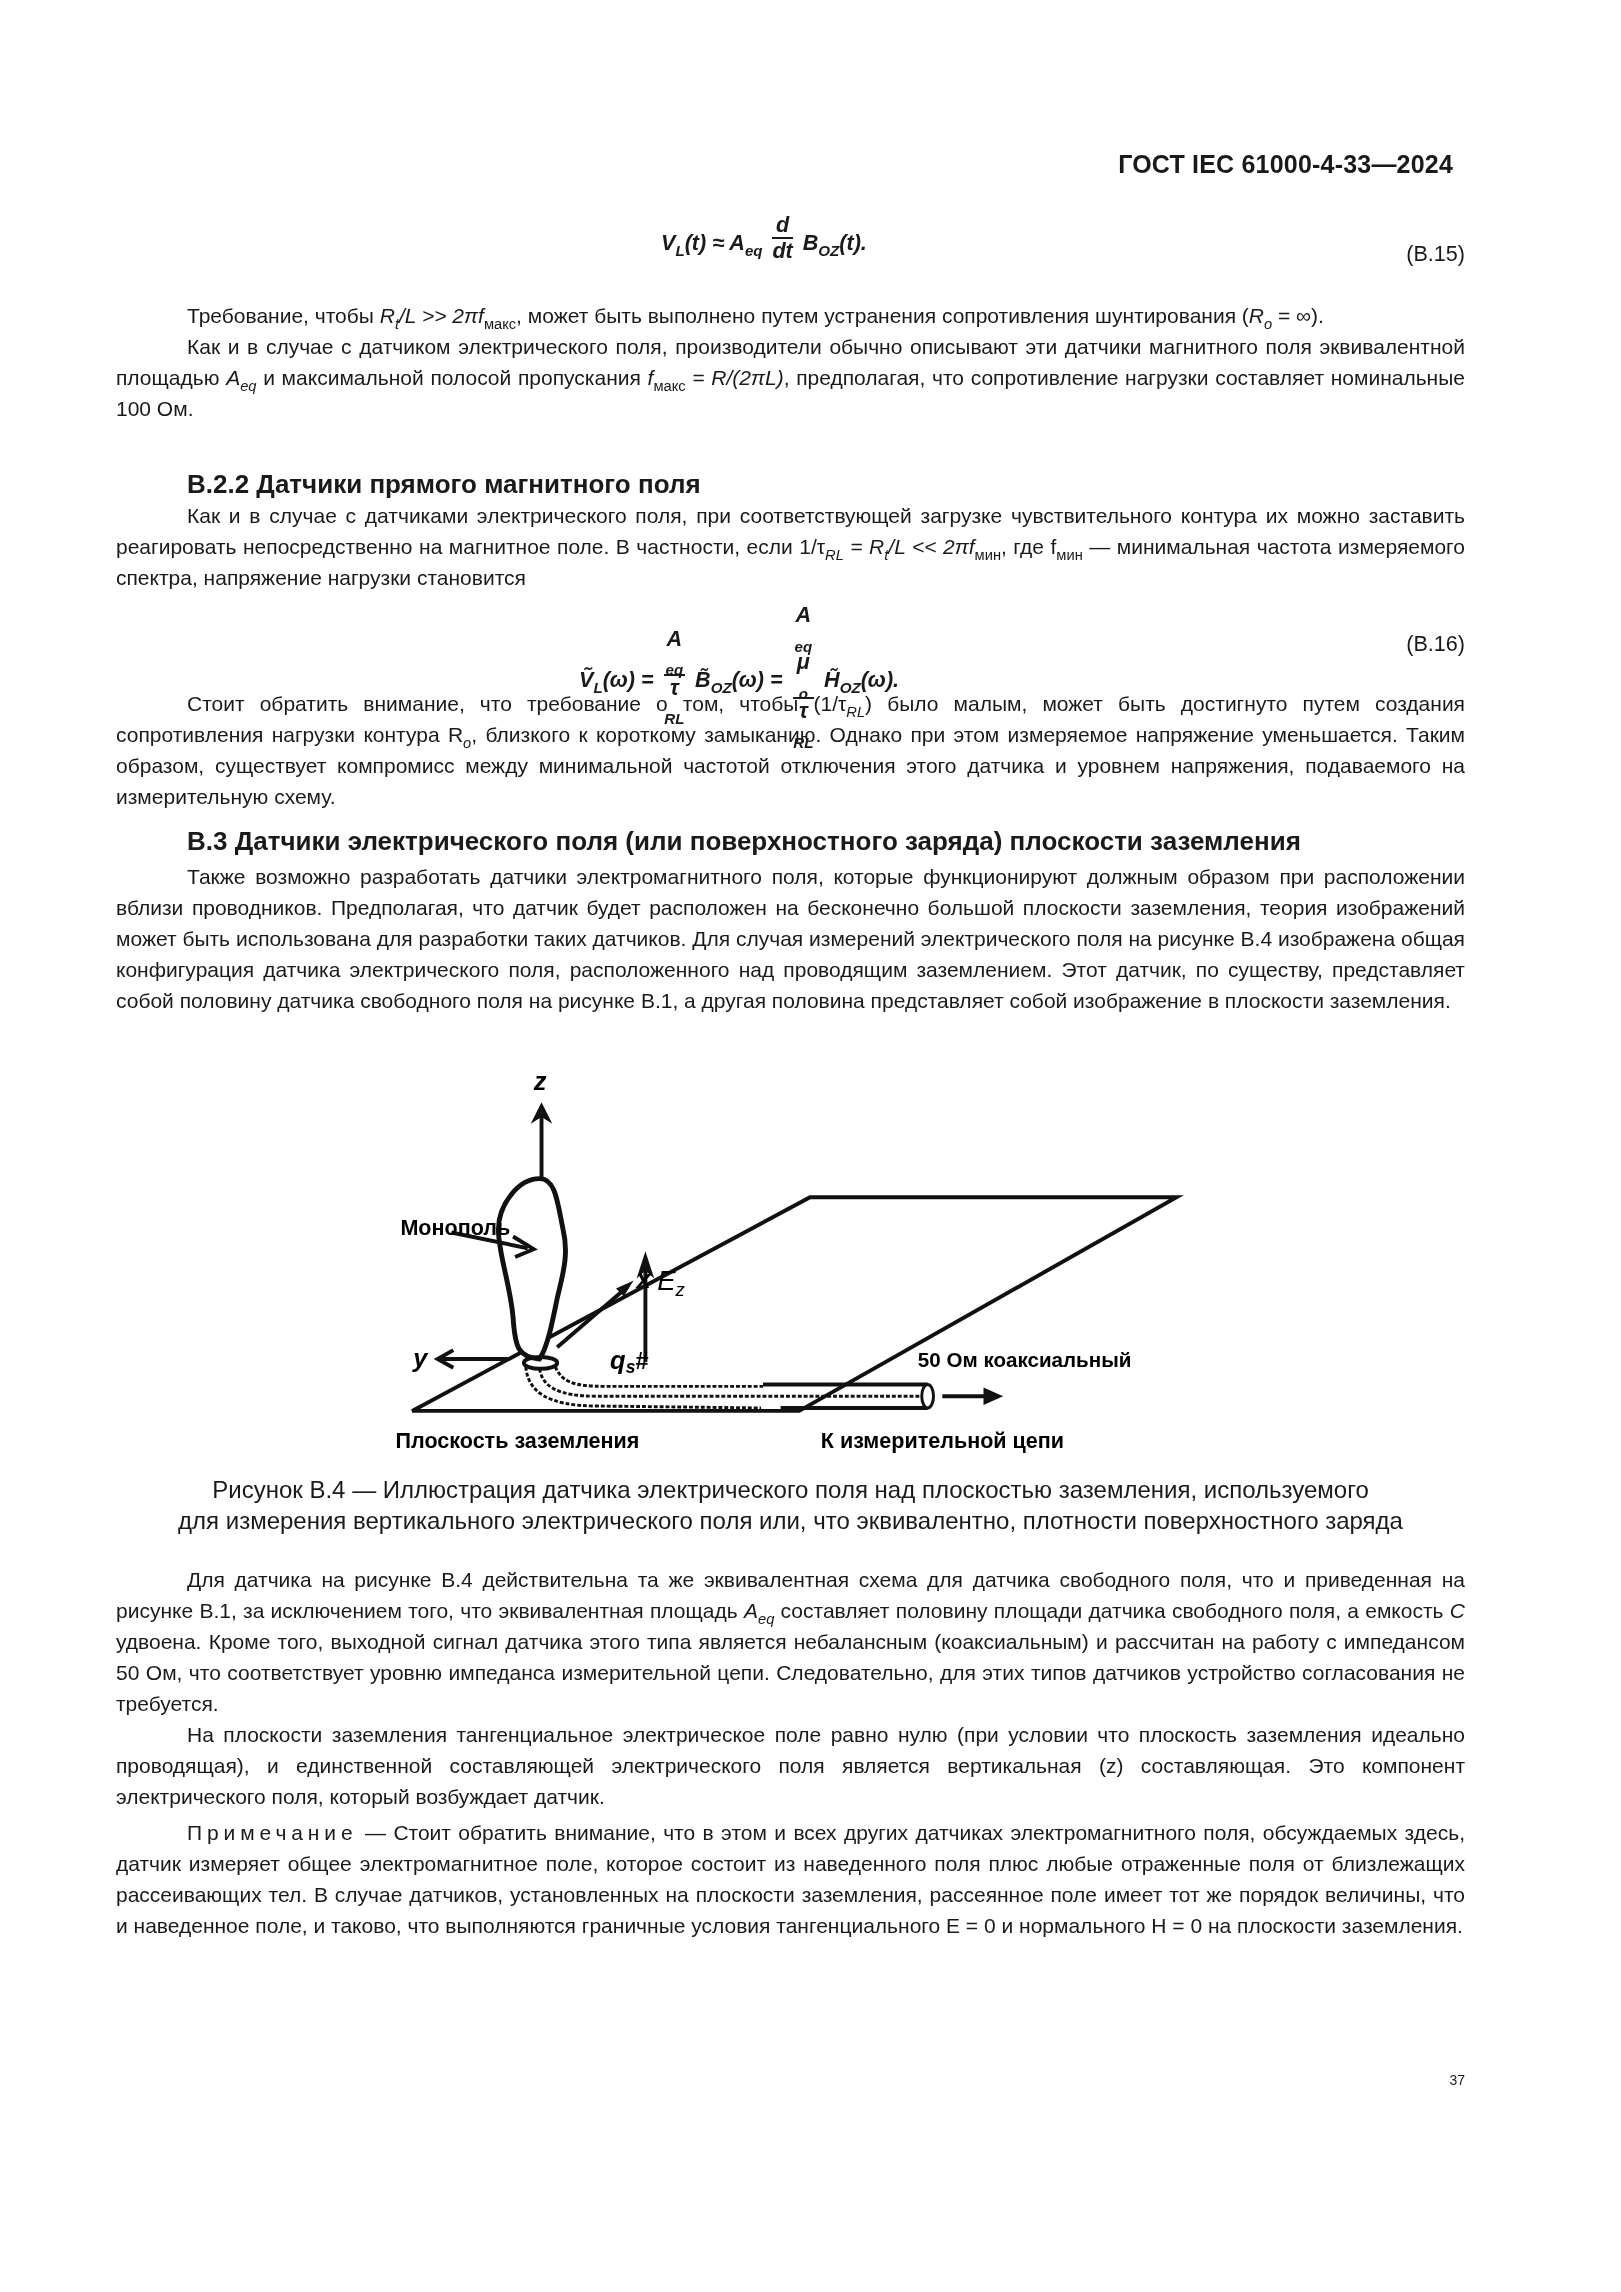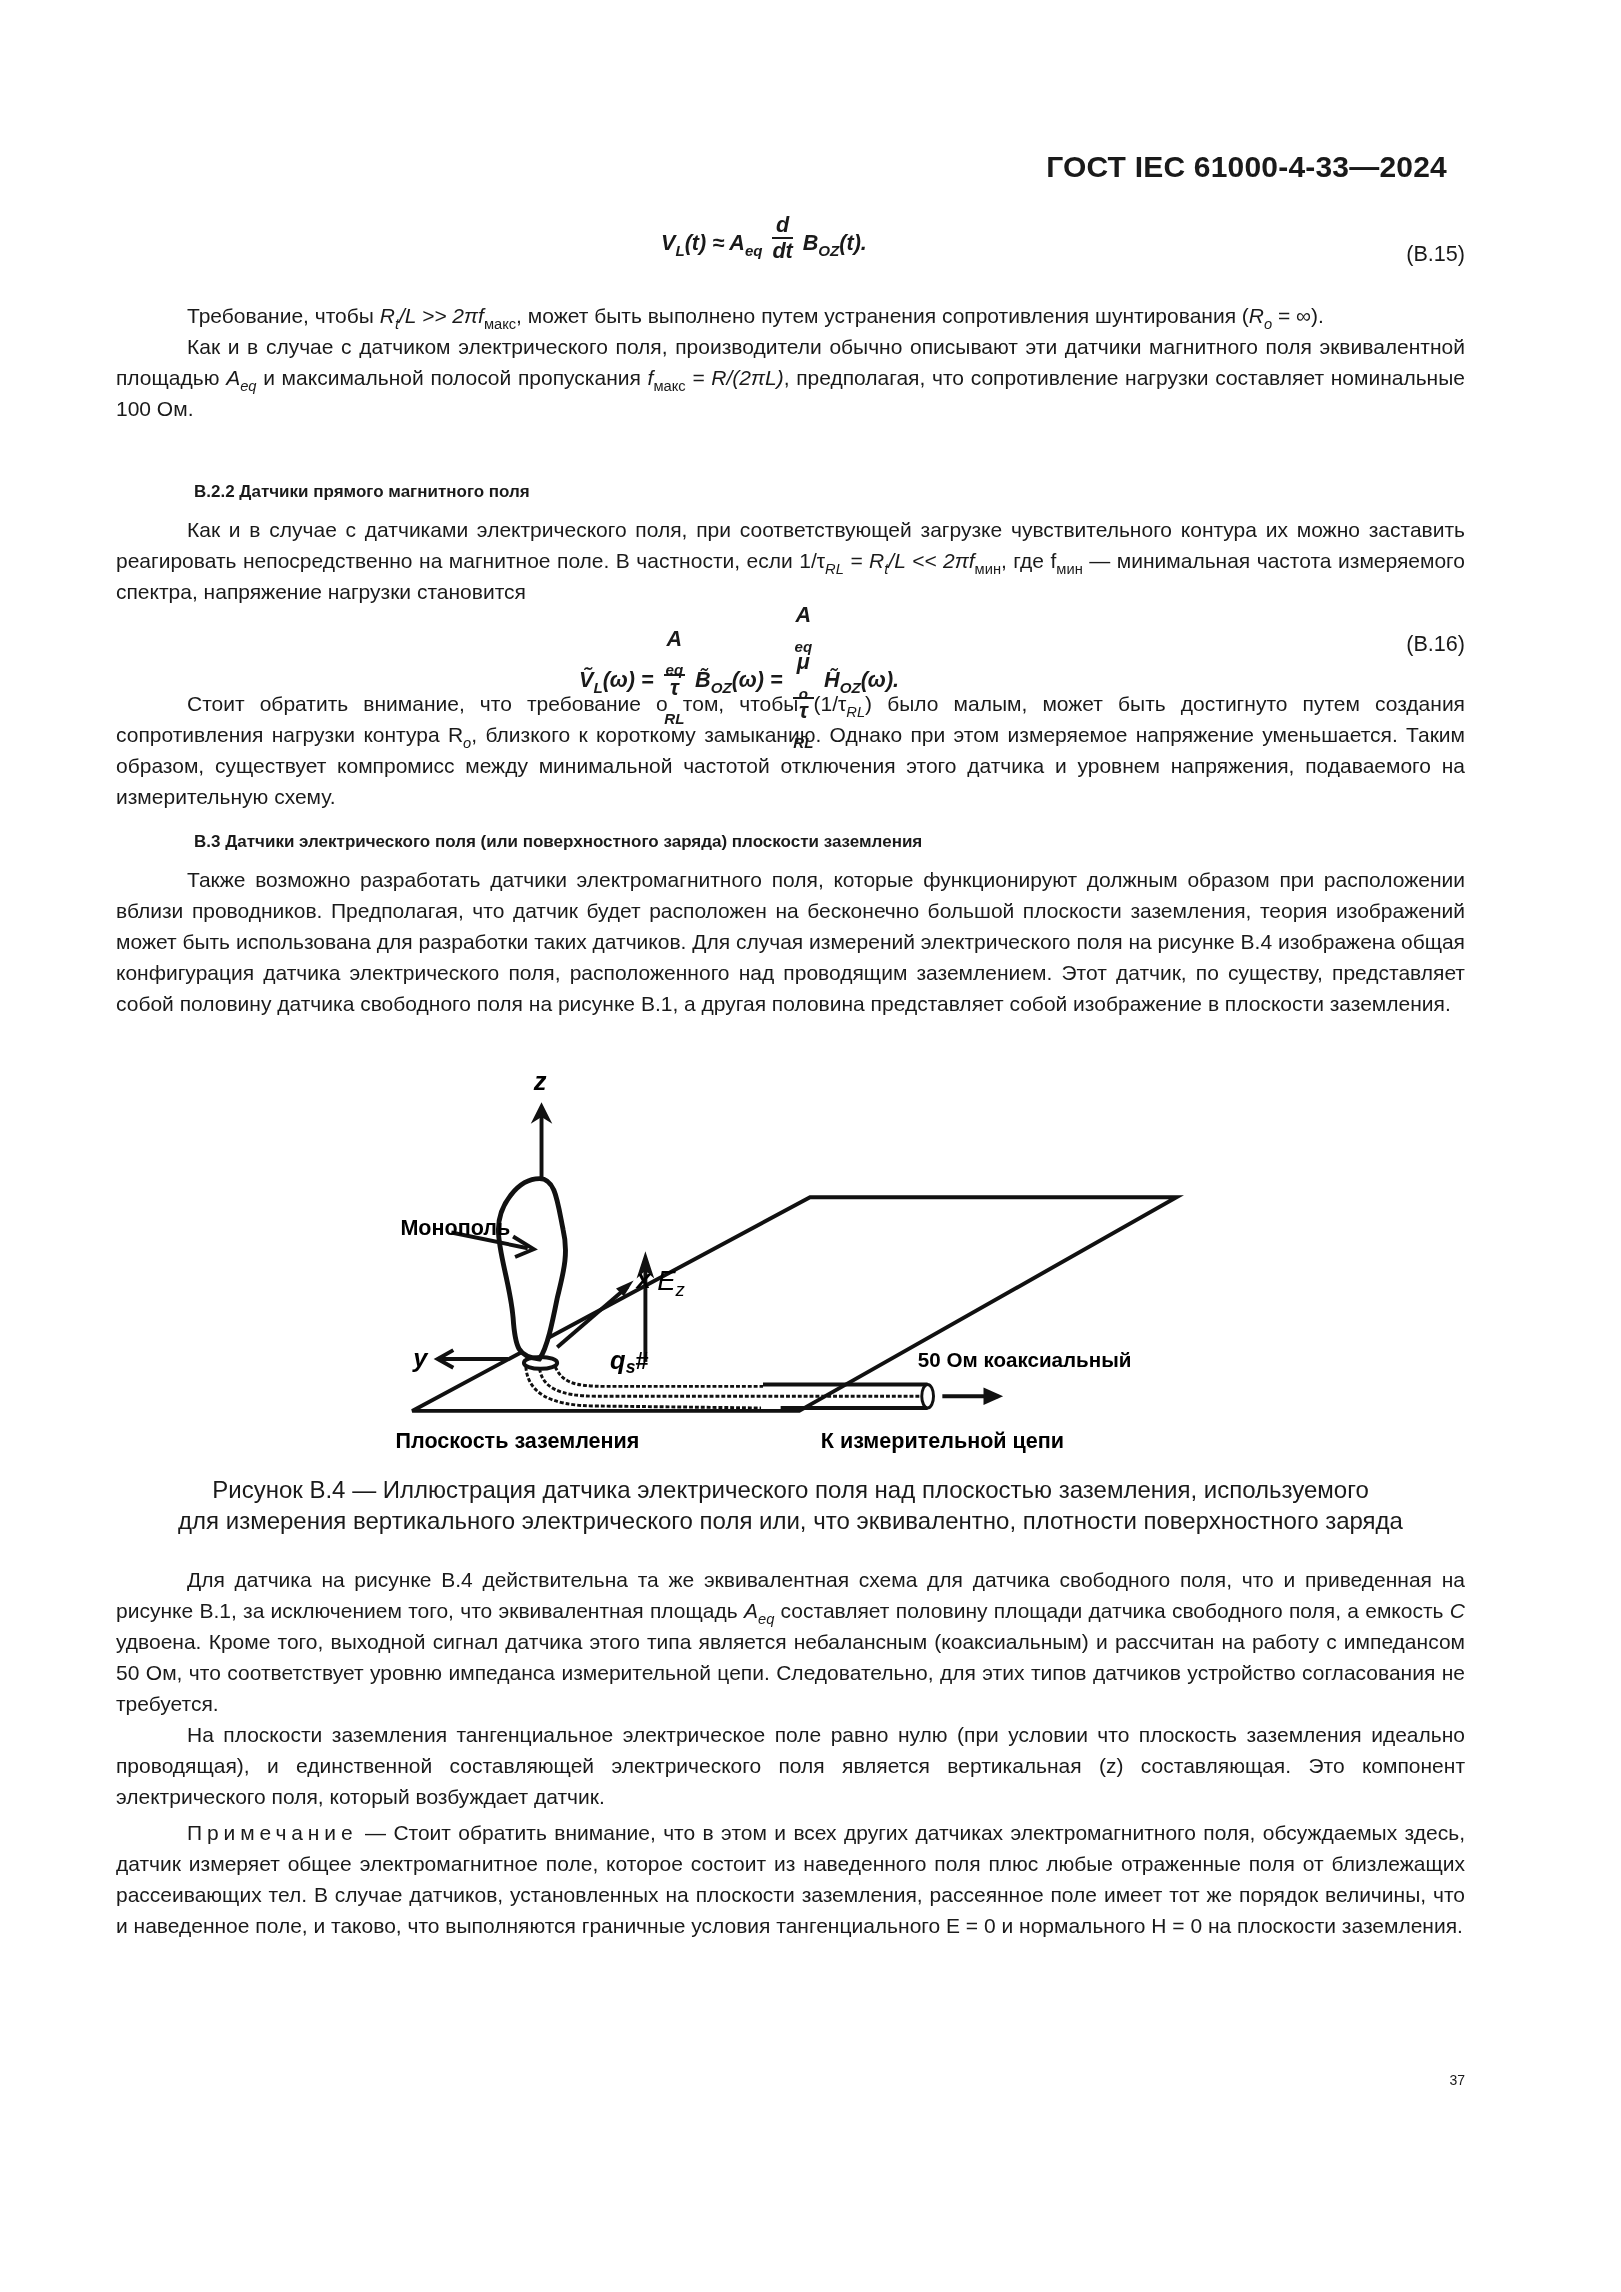--- a/index.html
+++ b/index.html
@@ -1,27 +1,27 @@
 <!DOCTYPE html>
 <html><head>
 <meta charset="utf-8">
 <style>
   html, body { margin: 0; padding: 0; background: #ffffff; }
   body { width: 1621px; height: 2293px; position: relative; overflow: hidden;
          font-family: "Liberation Sans", sans-serif; color: #1a1a1a; }
   .page { position: absolute; left: 116px; top: 0; width: 1349px; }
-  .header { position: absolute; right: 18px; top: 150px; font-weight: bold; font-size: 30px; letter-spacing: 0.2px; }
+  .header { position: absolute; right: 12px; top: 150px; font-weight: bold; font-size: 25px; letter-spacing: 0.2px; }
   .p { font-size: 21px; line-height: 31px; text-align: justify; margin: 0; }
   .ind { text-indent: 71px; }
   .eq { position: absolute; left: 0; width: 1349px; font-style: italic; font-weight: bold; font-size: 21.6px; }
   .eq .num { position: absolute; right: 0; font-style: normal; font-weight: normal; }
   .frac { display: inline-block; vertical-align: middle; text-align: center; margin: 0 3.9px; }
   .frac span { display: block; line-height: 23.5px; }
   .frac .top { border-bottom: 2px solid #1a1a1a; padding: 0 2px; }
-  .h { font-weight: bold; font-size: 17px; margin: 7px; padding-left: 71px; line-height: 31px; }
+  .h { font-weight: bold; font-size: 26px; margin: 0; padding-left: 71px; line-height: 31px; }
   .block { position: absolute; left: 0; width: 1349px; }
   .caption { position: absolute; left: 0; width: 1349px; text-align: center; font-size: 24px; line-height: 31px; }
   .note-label { letter-spacing: 4.9px; }
   .pagenum { position: absolute; right: 0; top: 2072px; font-size: 14px; }
   .fig { position: absolute; left: 0; top: 0; }
   i { font-style: italic; }
   sub { font-size: 70%; vertical-align: -5.9px; line-height: 0; }
 </style>
 </head>
 <body>

